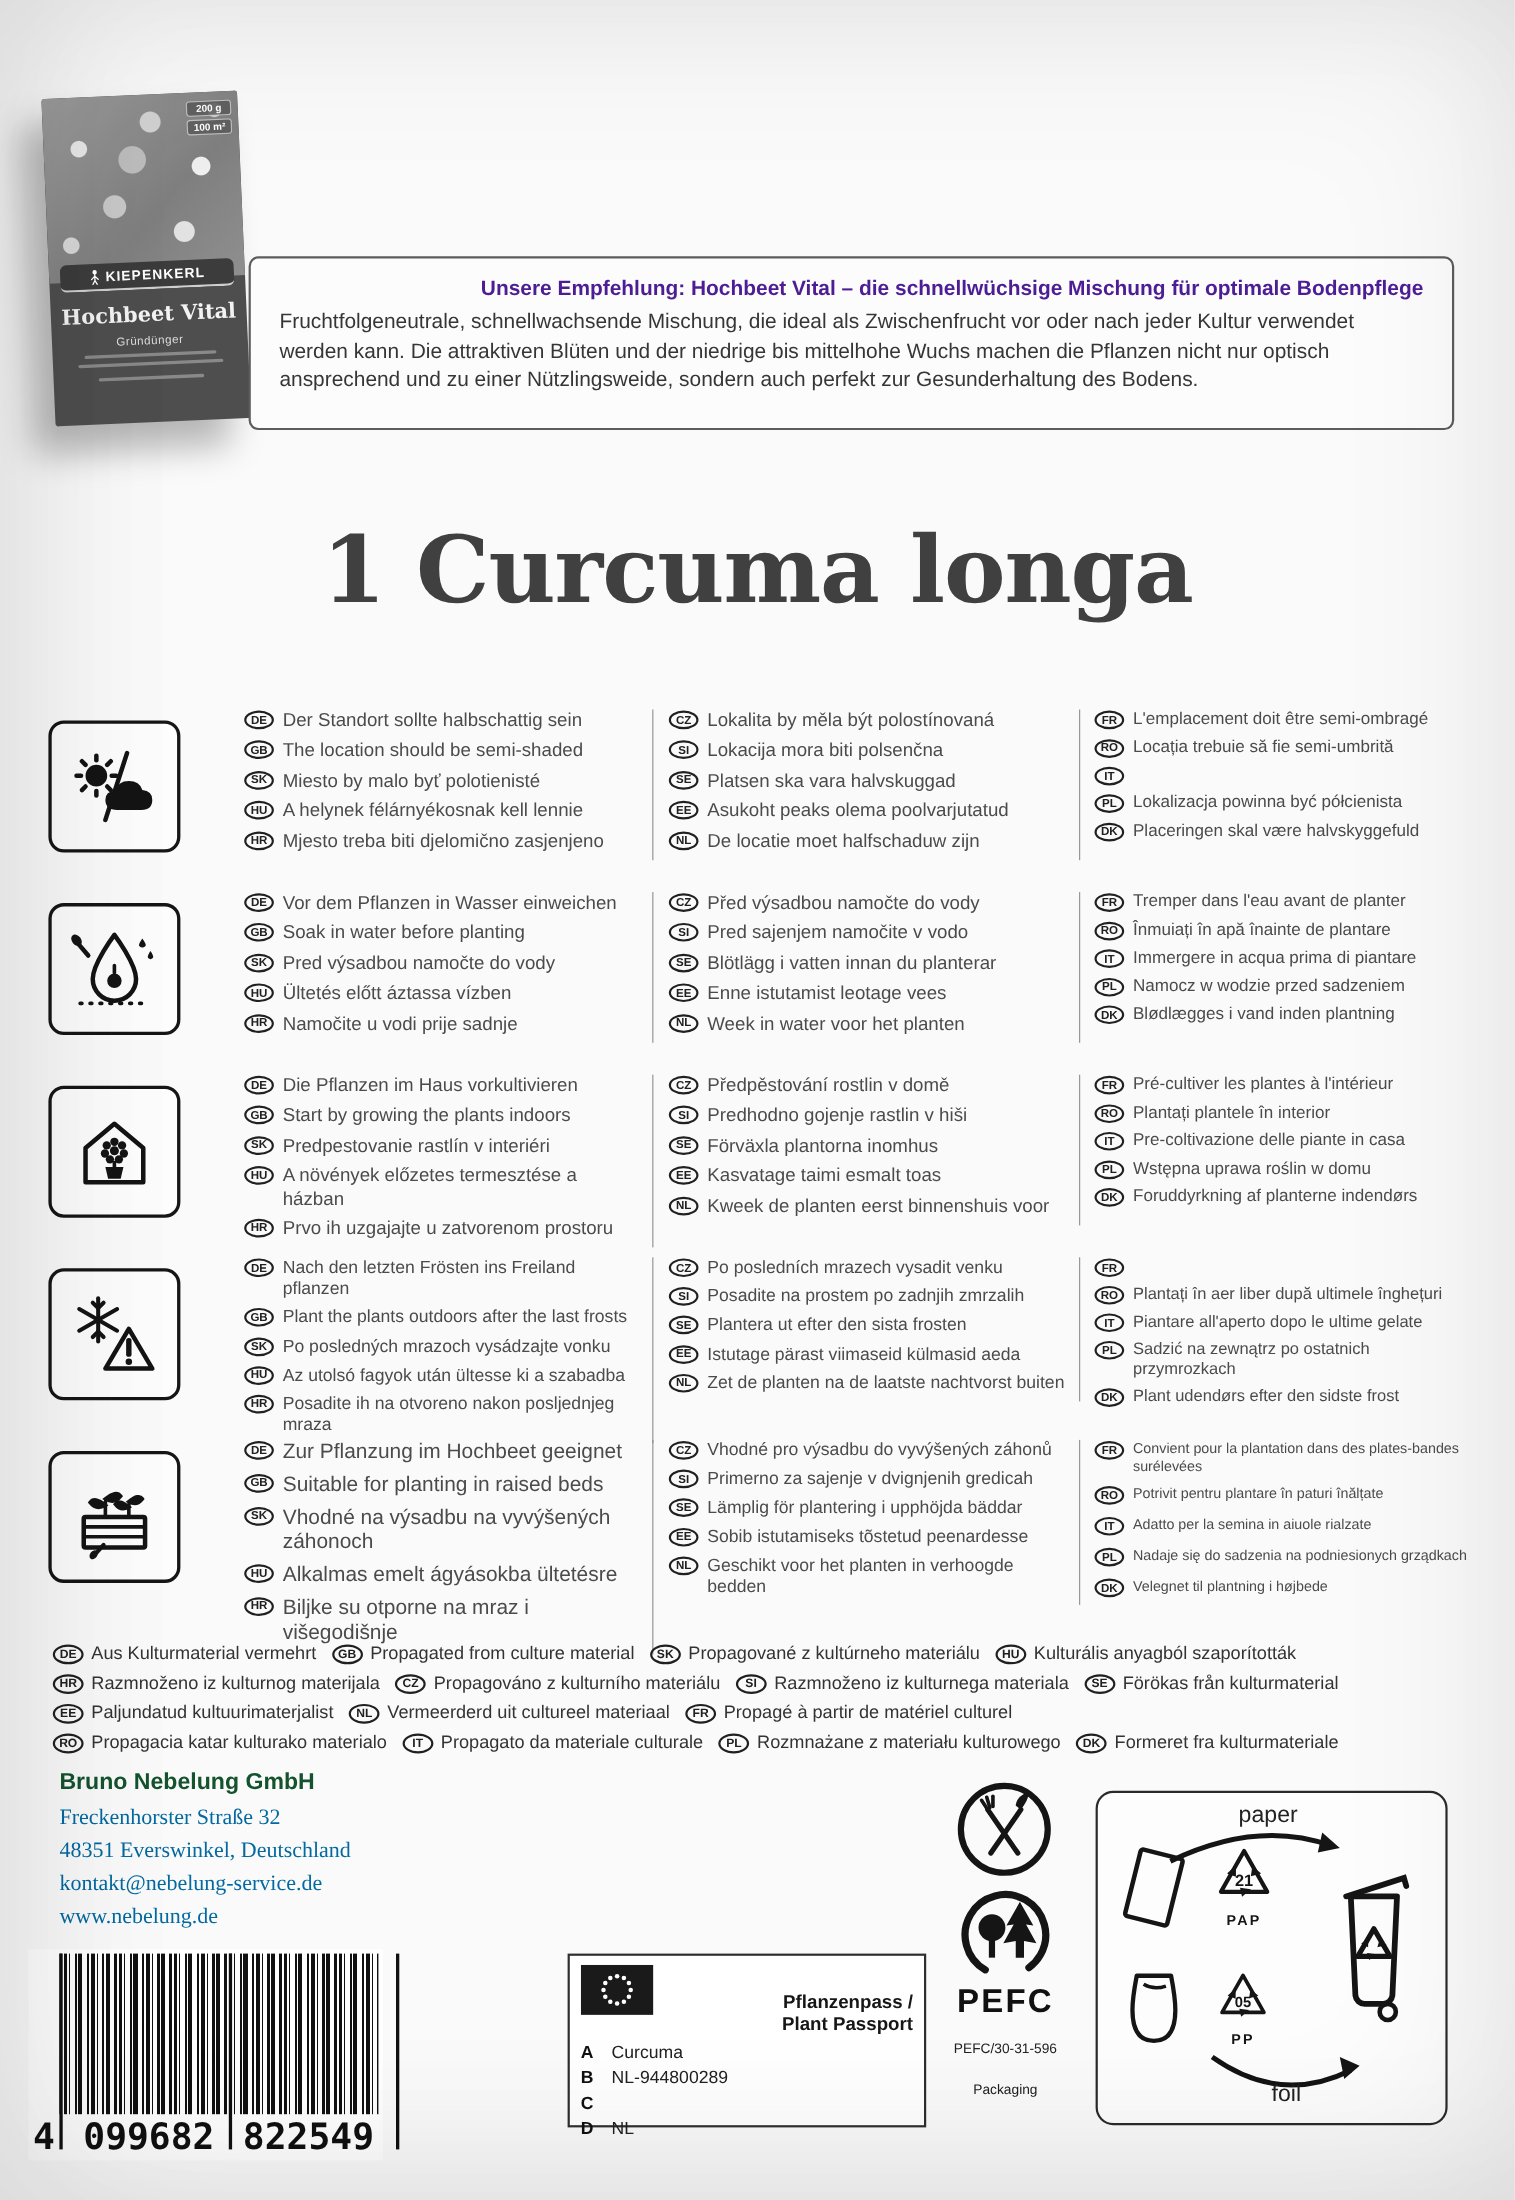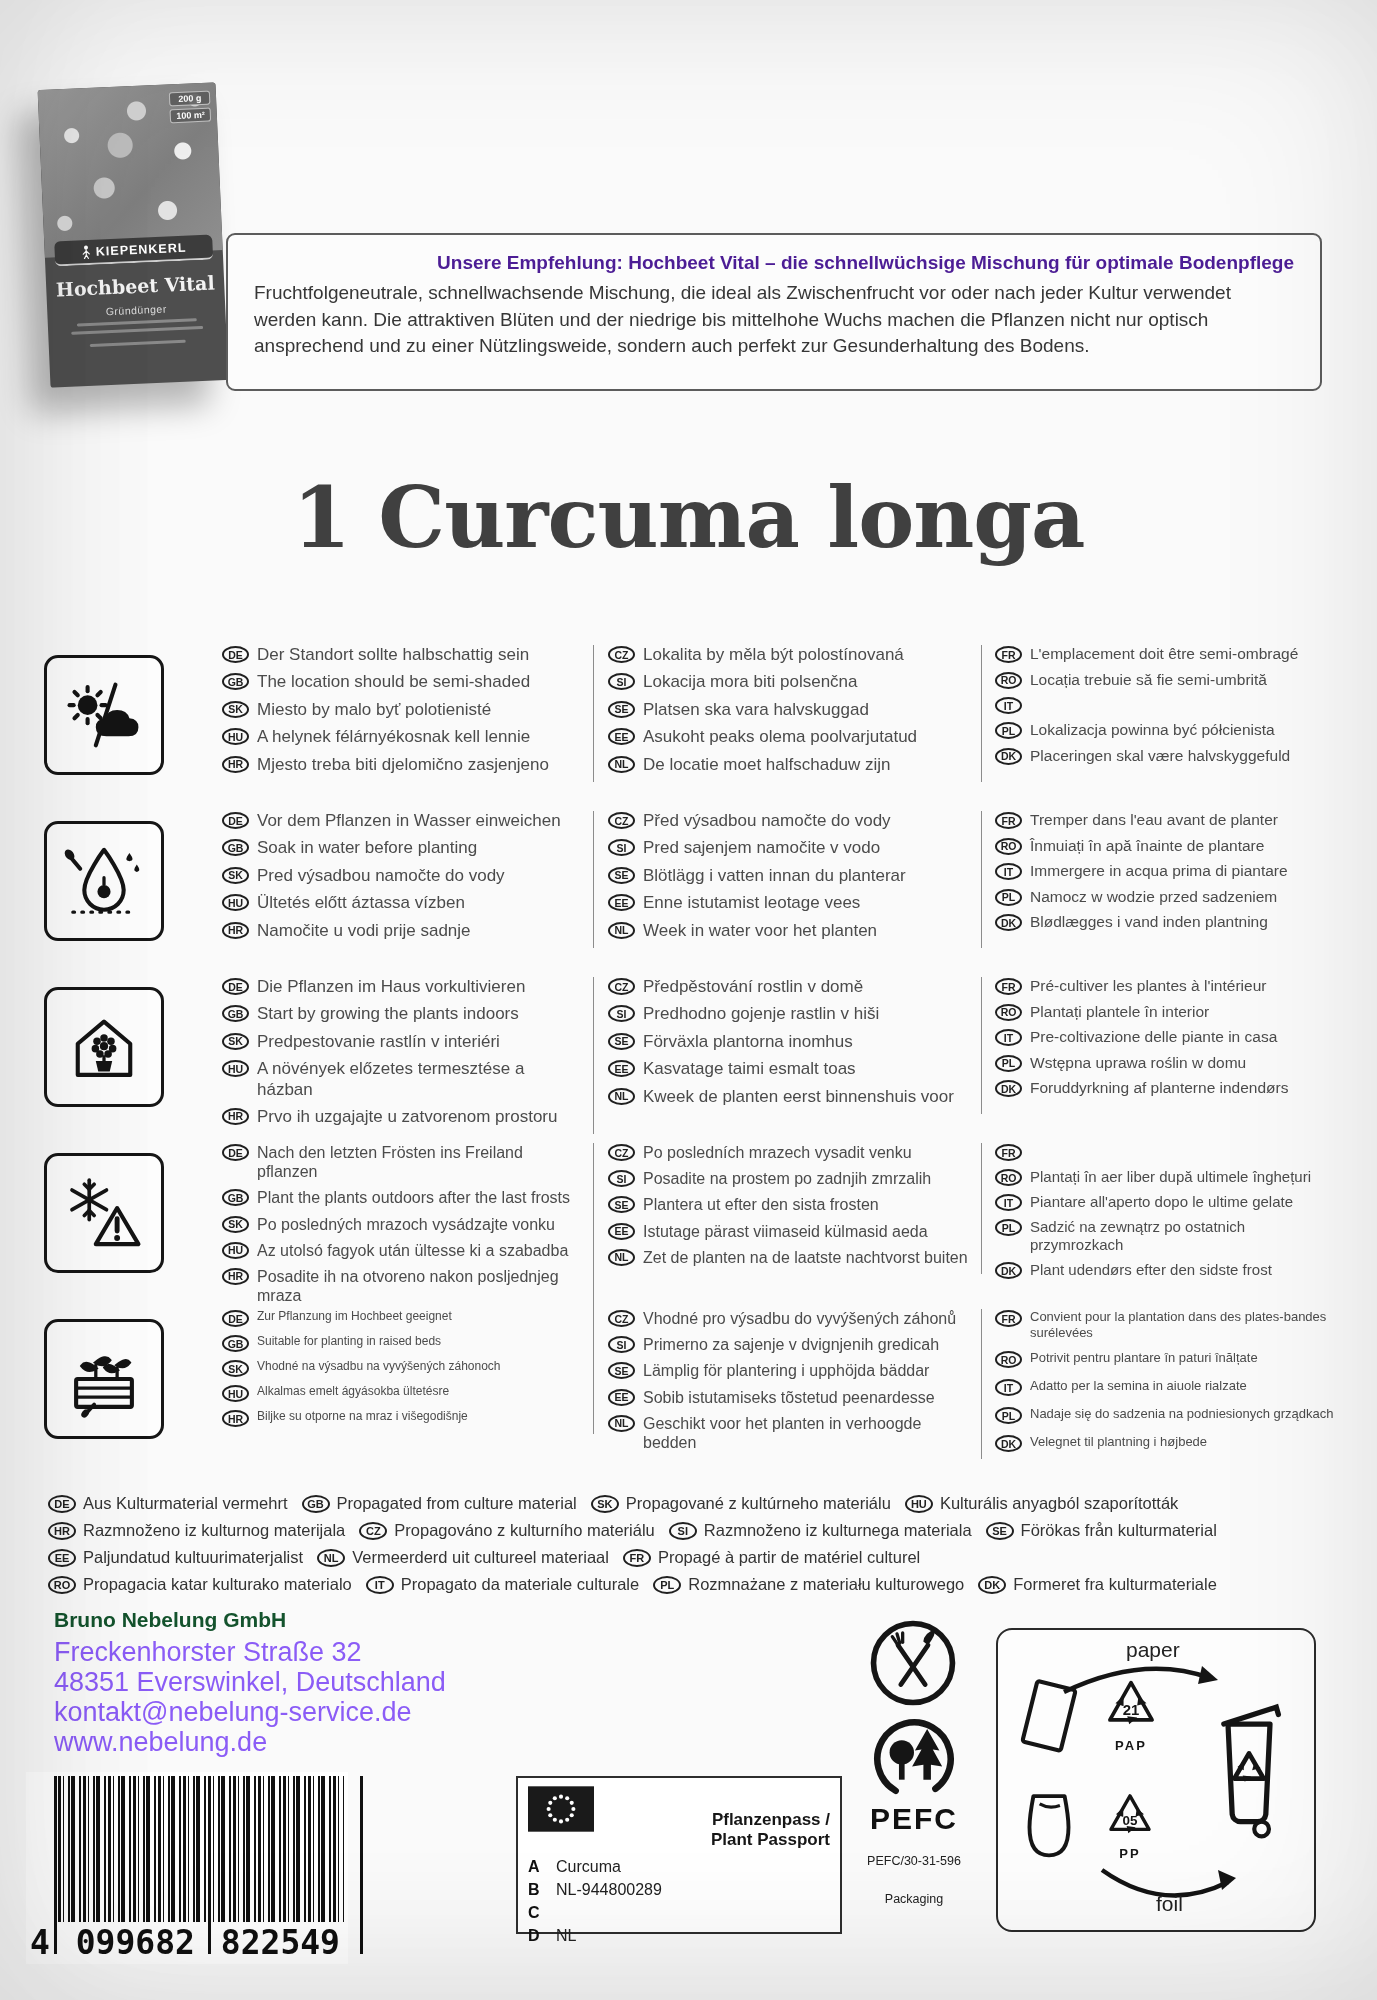--- a/index.html
+++ b/index.html
@@ -56,34 +56,34 @@
   .c1{width:372px;border-right:1.5px solid #8c8c8c;padding-right:10px;margin-right:14px;}
   .c2{width:374px;border-right:1.5px solid #8c8c8c;padding-right:8px;margin-right:13px;}
   .c3{flex:1;}
   .line{display:flex;gap:8px;margin-bottom:7px;align-items:flex-start;}
   .badge{min-width:27px;height:17px;box-sizing:border-box;padding:0 2px;border:2px solid #202020;
         border-radius:50%;display:flex;align-items:center;justify-content:center;
         font-size:10.5px;font-weight:bold;color:#202020;flex:none;margin-top:1px;}
   .txt{font-size:17px;color:#4b4b4b;line-height:1.2;}
   .c3 .txt{font-size:15.5px;}
   .row4 .c1 .txt{font-size:16px;} .row4 .c2 .txt{font-size:16px;} .row4 .c3 .txt{font-size:15px;}
-  .row5 .c1 .txt{font-size:12px;} .row5 .c2 .txt{font-size:16px;} .row5 .c3 .txt{font-size:13px;}
+  .row5 .c1 .txt{font-size:19px;} .row5 .c2 .txt{font-size:16px;} .row5 .c3 .txt{font-size:13px;}
   .row5 .c3 .line{margin-bottom:10px;}
 
   
   .propagation{position:absolute;left:48px;top:1494px;width:1288px;}
   .p-line{display:flex;flex-wrap:wrap;gap:5px 14px;margin-bottom:8px;}
   .p-item{display:flex;gap:7px;align-items:center;}
   .p-item .badge{min-width:28px;height:18px;font-size:11px;margin-top:0;}
   .p-txt{font-size:16.5px;color:#333;}
 
   
   .company{position:absolute;left:54px;top:1608px;}
   .co-name{font-size:21px;font-weight:bold;color:#14532d;margin-bottom:5px;}
-  .co-line{font-size:27px;color:#8b5cf6;line-height:30px;}
+  .co-line{font-size:20px;color:#0369a1;line-height:30px;font-family:Liberation Serif, serif;}
 
   
   .barcode{position:absolute;left:26px;top:1772px;width:314px;background:#fff;padding:4px 4px 2px 4px;}
   .bars{height:146px;margin-left:24px;background:
         repeating-linear-gradient(90deg,#111 0 2px,#fff 2px 4px,#111 4px 7px,#fff 7px 9px,
         #111 9px 10px,#fff 10px 14px,#111 14px 16px,#fff 16px 17px,#111 17px 21px,#fff 21px 25px);}
   .guard{position:absolute;top:4px;width:3px;height:178px;background:#111;}
   .g1{left:28px;} .g2{left:182px;} .g3{left:334px;}
   .bc-digits{display:flex;justify-content:space-between;font-family:"DejaVu Sans Mono",monospace;
         font-weight:bold;font-size:33px;color:#111;margin-top:1px;padding-right:4px;}

